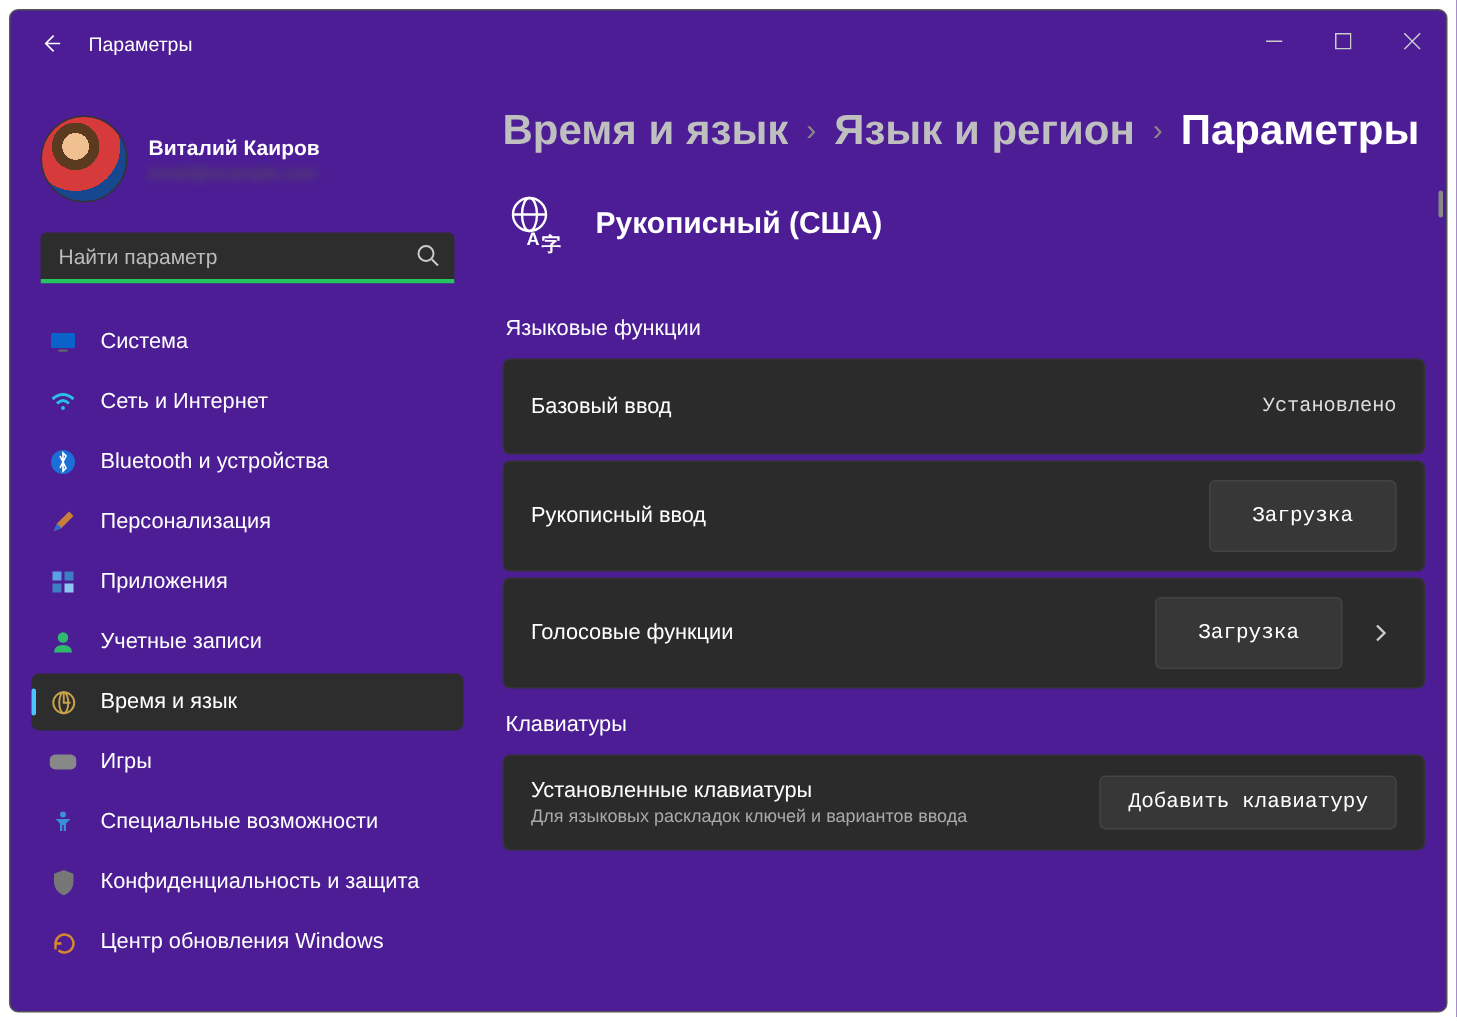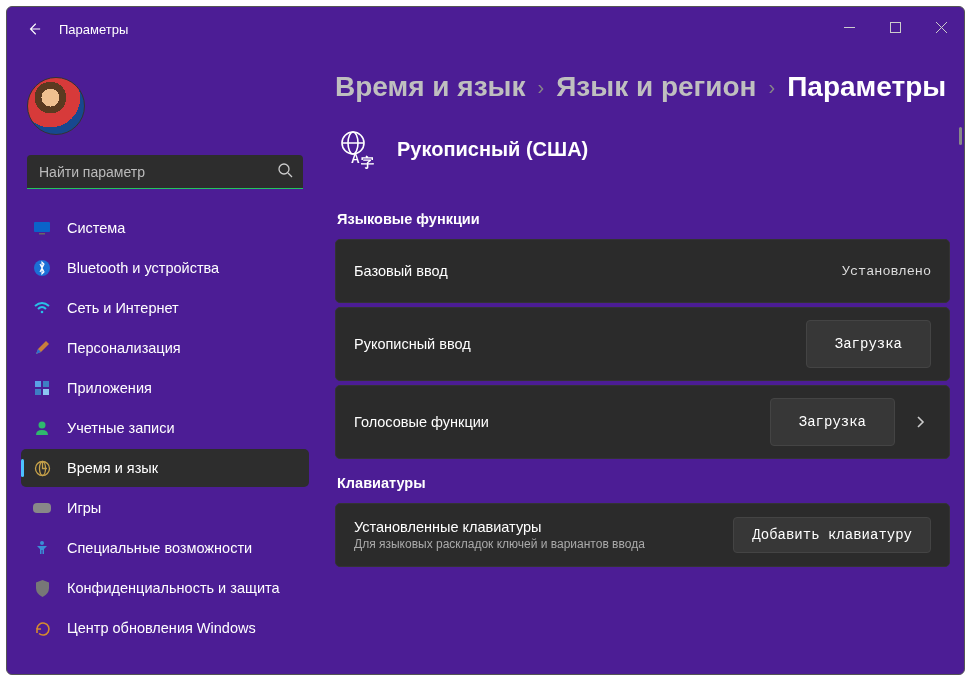--- a/index.html
+++ b/index.html
@@ -84,21 +84,21 @@
   }
   .searchbox {
     position: relative;
     margin: 0 6px 20px 6px;
   }
   .searchbox input {
     width: 100%;
     height: 34px;
     background: #2d2d2d;
     border: none;
-    border-bottom: 1px solid #22c55e;
+    border-bottom: 3px solid #22c55e;
     border-radius: 4px 4px 0 0;
     padding: 0 36px 0 12px;
     color: #ccc;
     font-size: 14px;
     outline: none;
   }
   .searchbox input::placeholder { color: #bbb; }
   .searchbox .sicon {
     position: absolute;
     right: 10px; top: 7px;
@@ -155,21 +155,21 @@
     gap: 18px;
     margin-bottom: 40px;
   }
   .langhdr .glyph {
     width: 44px; height: 44px;
     display: flex; align-items: center; justify-content: center;
   }
   .langhdr .langname { font-size: 20px; font-weight: 600; }
   .section-title {
     font-size: 14.5px;
-    font-weight: 700;
+    font-weight: 400;
     margin: 0 0 12px 2px;
   }
   .card {
     background: #2b2b2b;
     border: 1px solid #333;
     border-radius: 5px;
     min-height: 64px;
     padding: 12px 18px;
     margin-bottom: 4px;
     display: flex;
@@ -252,20 +252,24 @@
             <line x1="11" y1="0" x2="0" y2="11"></line>
           </svg>
       </div>
     </div>
   </div>
 
   <div class="body">
     <div class="sidebar">
       <div class="profile">
         <div class="avatar"></div>
+        <div>
+          <div class="name">Виталий Каиров</div>
+          <div class="email">email@example.com</div>
+        </div>
       </div>
 
       <div class="searchbox">
         <input type="text" placeholder="Найти параметр" style="">
         <span class="sicon">
           <svg width="16" height="16" viewBox="0 0 16 16" fill="none" stroke="currentColor" stroke-width="1.3">
             <circle cx="7" cy="7" r="5"></circle>
               <line x1="11" y1="11" x2="15" y2="15"></line>
           </svg>
         </span>
@@ -276,36 +280,36 @@
           <span class="icon">
             <svg width="18" height="18" viewBox="0 0 18 18">
                 <rect x="1" y="3" width="16" height="10" rx="1" fill="#0a63c9"></rect>
                 <rect x="6" y="14" width="6" height="1.5" fill="#666"></rect>
               </svg>
           </span>
           <span class="label">Система</span>
         </div>
         <div class="nav-item">
           <span class="icon">
-            <svg width="16" height="16" viewBox="0 0 16 16">
-                <circle cx="8" cy="8" r="8" fill="#1b6fd6"></circle>
-                <path d="M6 4 L10 12 L8 14 V2 L10 4 L6 12" stroke="#fff" stroke-width="1.1" fill="none"></path>
-              </svg>
-          </span>
-          <span class="label">Bluetooth и устройства</span>
-        </div>
-        <div class="nav-item">
-          <span class="icon">
             <svg width="18" height="18" viewBox="0 0 18 18" fill="none" stroke="#29c0e8" stroke-width="2">
                 <path d="M2 7 Q9 1 16 7"></path>
                 <path d="M5 10 Q9 6 13 10"></path>
                 <circle cx="9" cy="13" r="1.3" fill="#29c0e8" stroke="none"></circle>
               </svg>
           </span>
           <span class="label">Сеть и Интернет</span>
+        </div>
+        <div class="nav-item">
+          <span class="icon">
+            <svg width="16" height="16" viewBox="0 0 16 16">
+                <circle cx="8" cy="8" r="8" fill="#1b6fd6"></circle>
+                <path d="M6 4 L10 12 L8 14 V2 L10 4 L6 12" stroke="#fff" stroke-width="1.1" fill="none"></path>
+              </svg>
+          </span>
+          <span class="label">Bluetooth и устройства</span>
         </div>
         <div class="nav-item">
           <span class="icon">
             <svg width="18" height="18" viewBox="0 0 18 18">
                 <path d="M3 15 L5 10 L13 2 L16 5 L8 13 Z" fill="#c97f3b"></path>
                 <path d="M3 15 L5 10 L8 13 Z" fill="#2a6fd6"></path>
               </svg>
           </span>
           <span class="label">Персонализация</span>
         </div>

